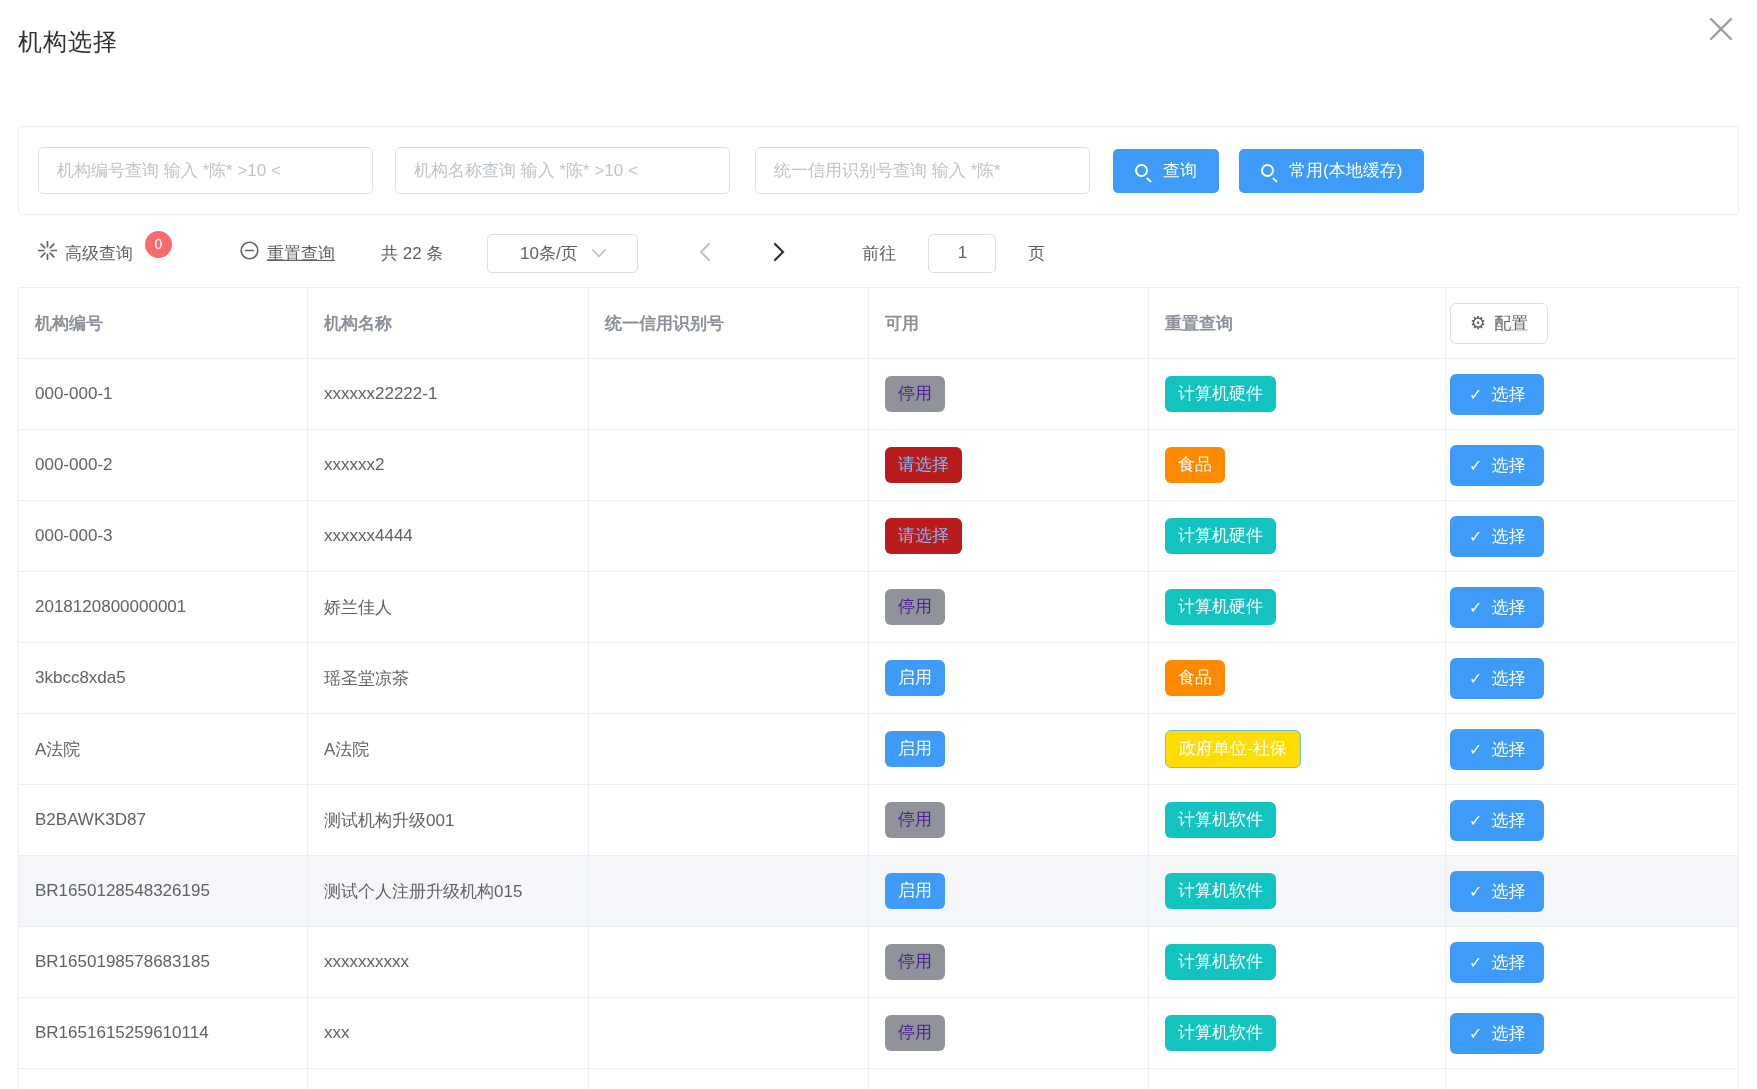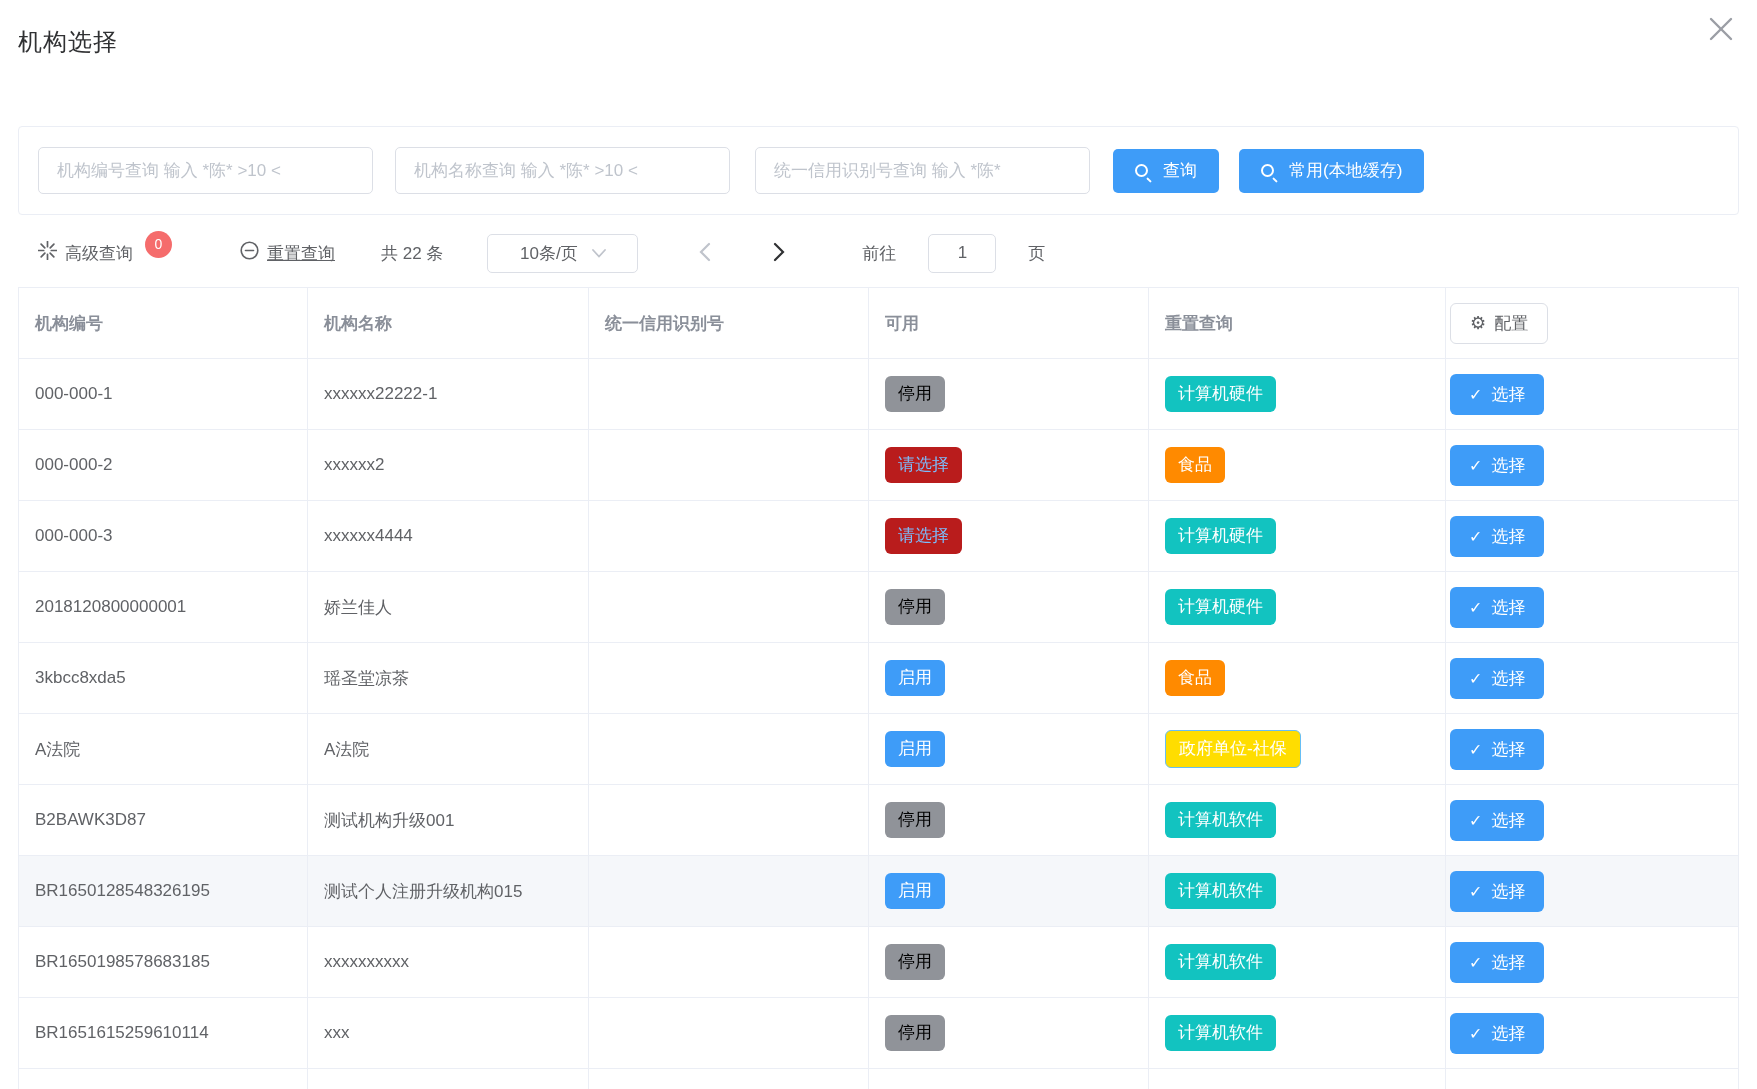--- a/index.html
+++ b/index.html
@@ -54,21 +54,21 @@
   
   table { border-collapse:collapse; table-layout:fixed; width:1721px; margin:12px 18px 0 18px; }
   th, td { border:1px solid #EBEEF5; height:71px; padding:0 0 0 16px; text-align:left;
            font-size:17px; vertical-align:middle; overflow:hidden; white-space:nowrap; }
   th { color:#8A8F99; font-weight:600; }
   td { color:#606266; }
   tr.hl td { background:#F5F7FA; }
   .th-action, .td-action { padding-left:4px; }
 
   .badge { display:inline-block; padding:8px 13px; border-radius:6px; font-size:17px; line-height:1.15; }
-  .status-stopped { background:#909399; color:#000000; }
+  .status-stopped { background:#909399; color:#4c1d95; }
   .status-enabled { background:#3E9CF8; color:#fff;text-align:right; }
   .status-unset   { background:#b91c1c; color:#7CBCFB; }
   .tag-cyan   { background:#12C3C0; color:#fff; }
   .tag-orange { background:#FF8A00; color:#fff; }
   .tag-yellow { background:#FFDD00; color:#fff; border:1px solid #66BEF5; }
 
   .select-btn { background:#3E9CF8; color:#fff; border:none; border-radius:6px; height:41px;
                 padding:0 19px; font-size:17px; display:inline-flex; align-items:center; gap:9px;
                 cursor:pointer; font-family:"Liberation Sans", sans-serif; }
   .config-btn { background:#fff; border:1px solid #DCDFE6; border-radius:6px; height:41px;

